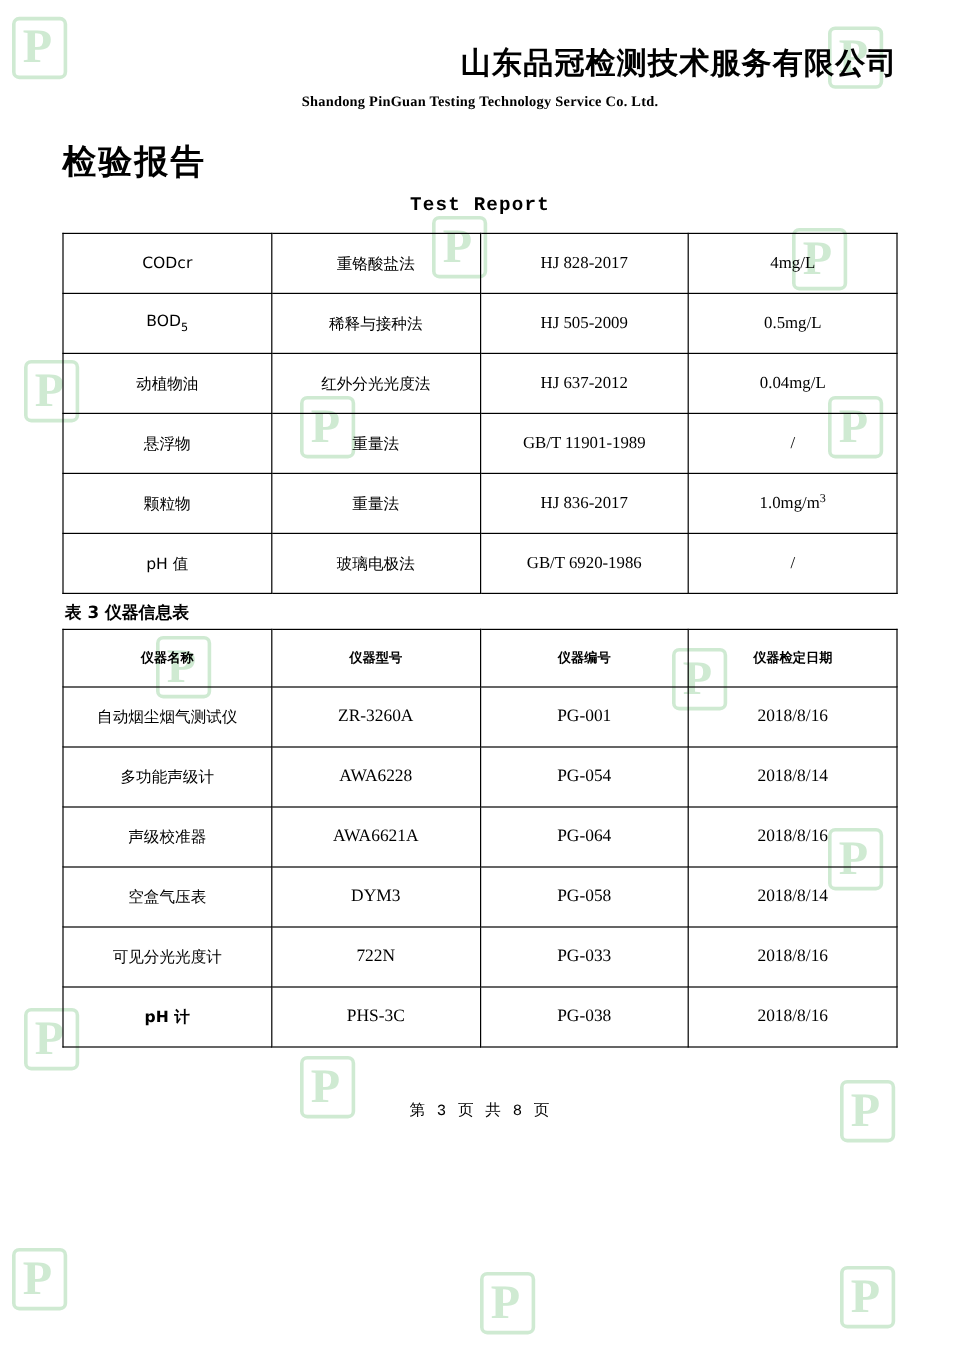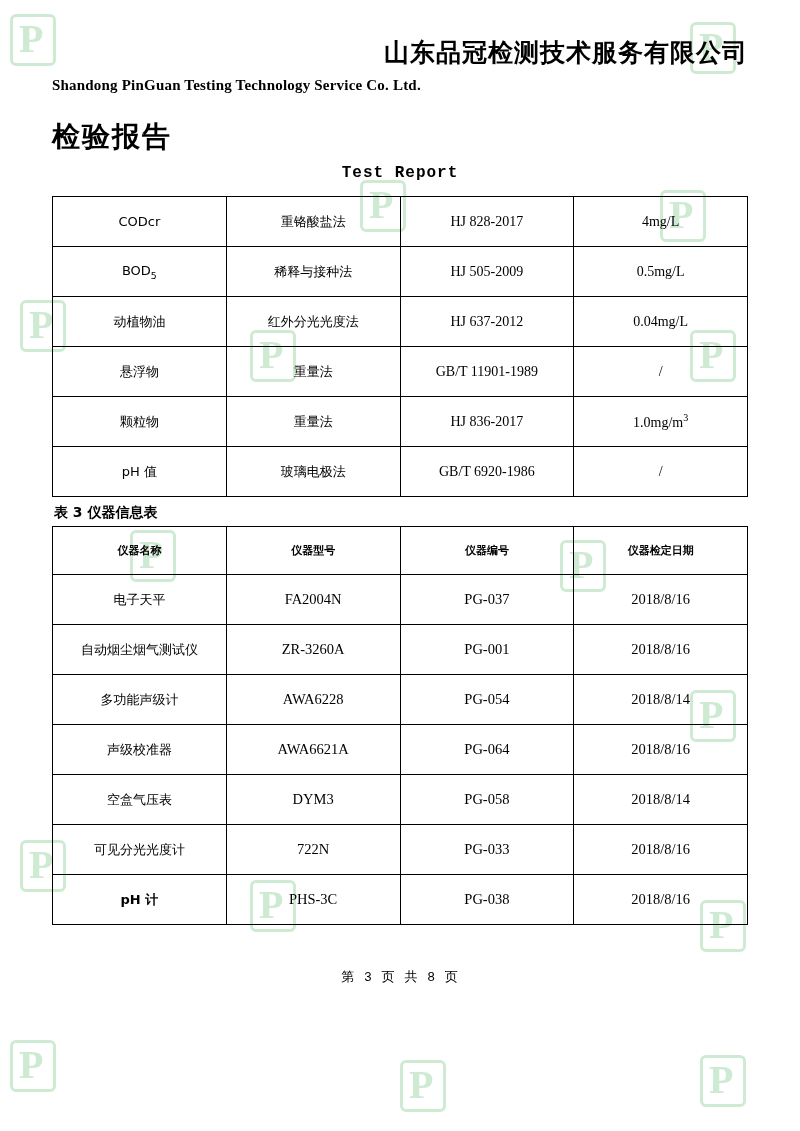--- a/index.html
+++ b/index.html
@@ -52,24 +52,24 @@
 
   .company-cn {
     text-align: right;
     font-family: "DejaVu Sans", sans-serif;
     font-weight: bold;
     font-size: 25px;
     letter-spacing: 1px;
     padding-top: 36px;
   }
   .company-en {
-    text-align: left;
-    font-family: "Liberation Serif", serif;
-    font-weight: bold;
-    font-size: 15px;
+    text-align: center;
+    font-family: "Liberation Serif", serif;
+    font-weight: bold;
+    font-size: 12px;
     margin-top: 8px;
     letter-spacing: .2px;
   }
   .report-cn {
     text-align: left;
     font-family: "DejaVu Sans", sans-serif;
     font-weight: bold;
     font-size: 28px;
     margin-top: 24px;
     letter-spacing: 2px;
@@ -215,26 +215,20 @@
     <thead>
       <tr>
         <th>仪器名称</th>
         <th>仪器型号</th>
         <th>仪器编号</th>
         <th>仪器检定日期</th>
       </tr>
     </thead>
     <tbody>
       <tr>
-        <td>电子天平</td>
-        <td class="latin">FA2004N</td>
-        <td class="latin">PG-037</td>
-        <td class="latin">2018/8/16</td>
-      </tr>
-      <tr>
         <td>自动烟尘烟气测试仪</td>
         <td class="latin">ZR-3260A</td>
         <td class="latin">PG-001</td>
         <td class="latin">2018/8/16</td>
       </tr>
       <tr>
         <td>多功能声级计</td>
         <td class="latin">AWA6228</td>
         <td class="latin">PG-054</td>
         <td class="latin">2018/8/14</td>

